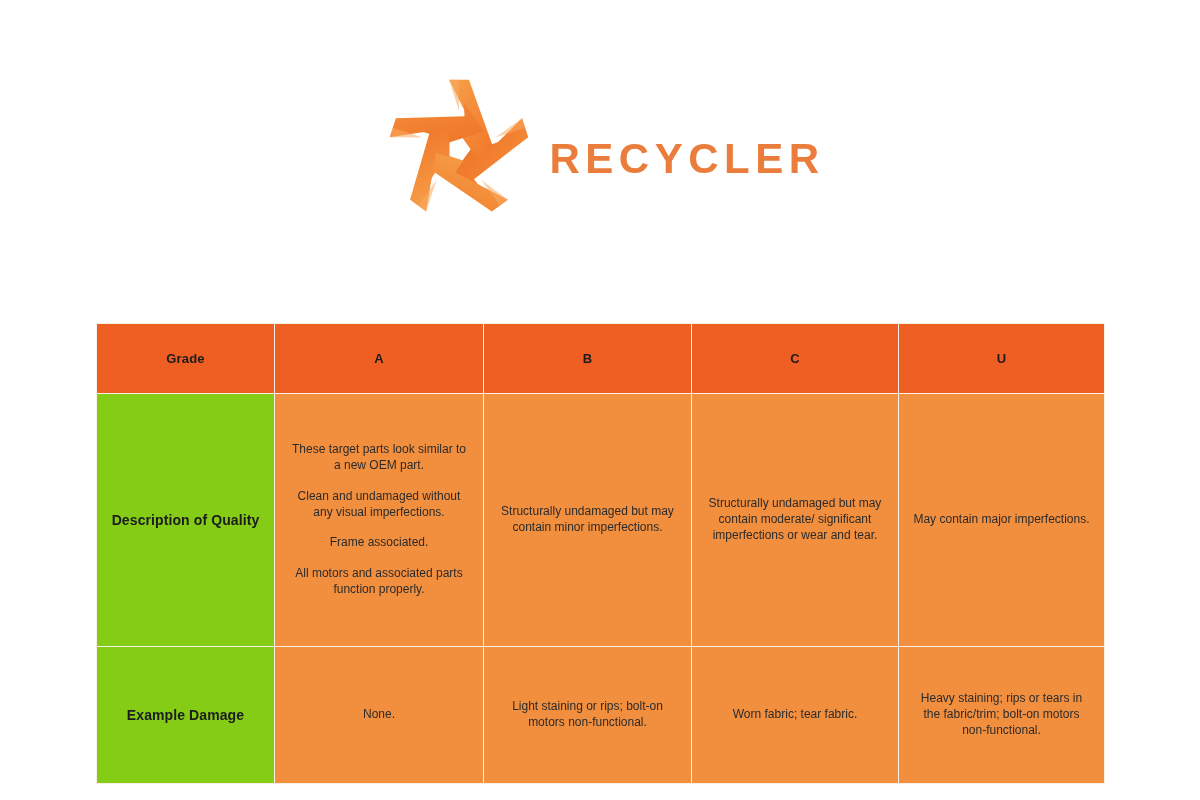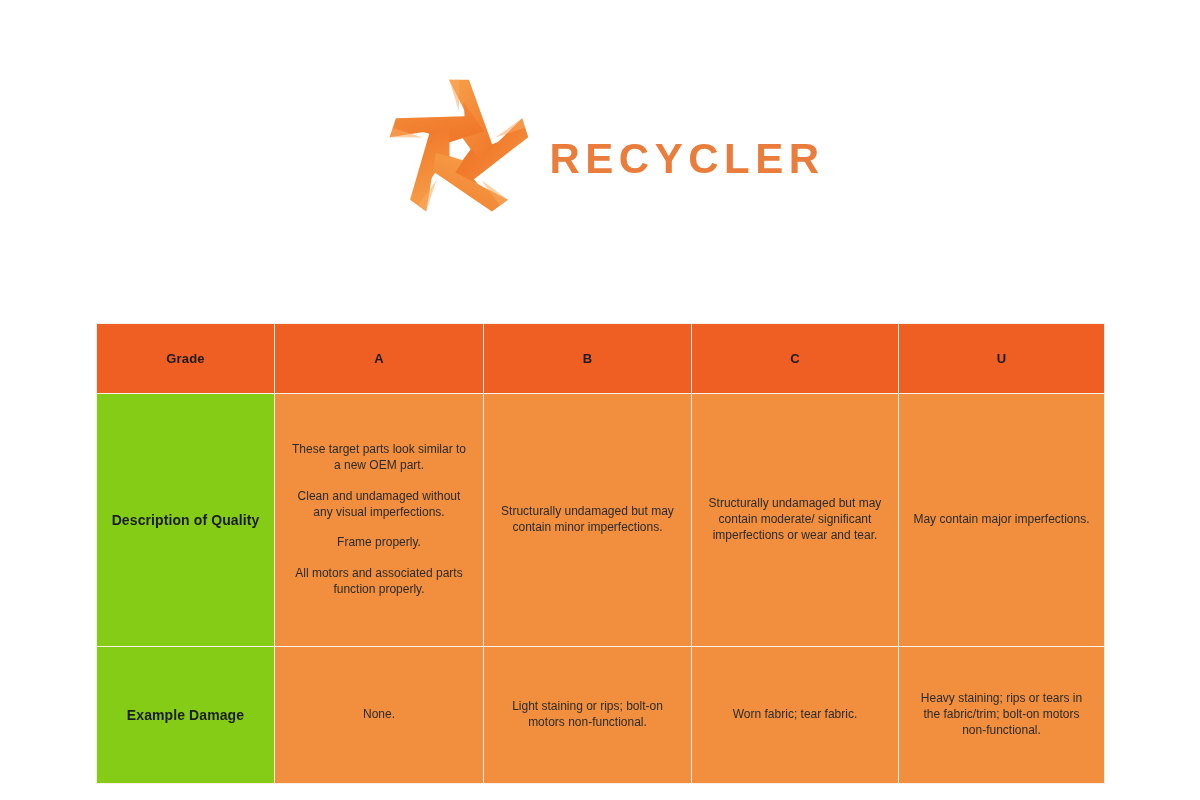--- a/index.html
+++ b/index.html
@@ -214,21 +214,21 @@
         <th class="hdr-cell">C</th>
         <th class="hdr-cell">U</th>
       </tr>
     </thead>
     <tbody>
       <tr class="row-desc">
         <td class="row-label">Description of Quality</td>
         <td class="data-cell">
             <p>These target parts look similar to a new OEM part.</p>
             <p>Clean and undamaged without any visual imperfections.</p>
-            <p>Frame properly.</p>
+            <p>Frame associated.</p>
             <p>All motors and associated parts function properly.</p>
           </td>
         <td class="data-cell">
             <p>Structurally undamaged but may contain minor imperfections.</p>
           </td>
         <td class="data-cell">
             <p>Structurally undamaged but may contain moderate/ significant imperfections or wear and tear.</p>
           </td>
         <td class="data-cell">
             <p>May contain major imperfections.</p>

